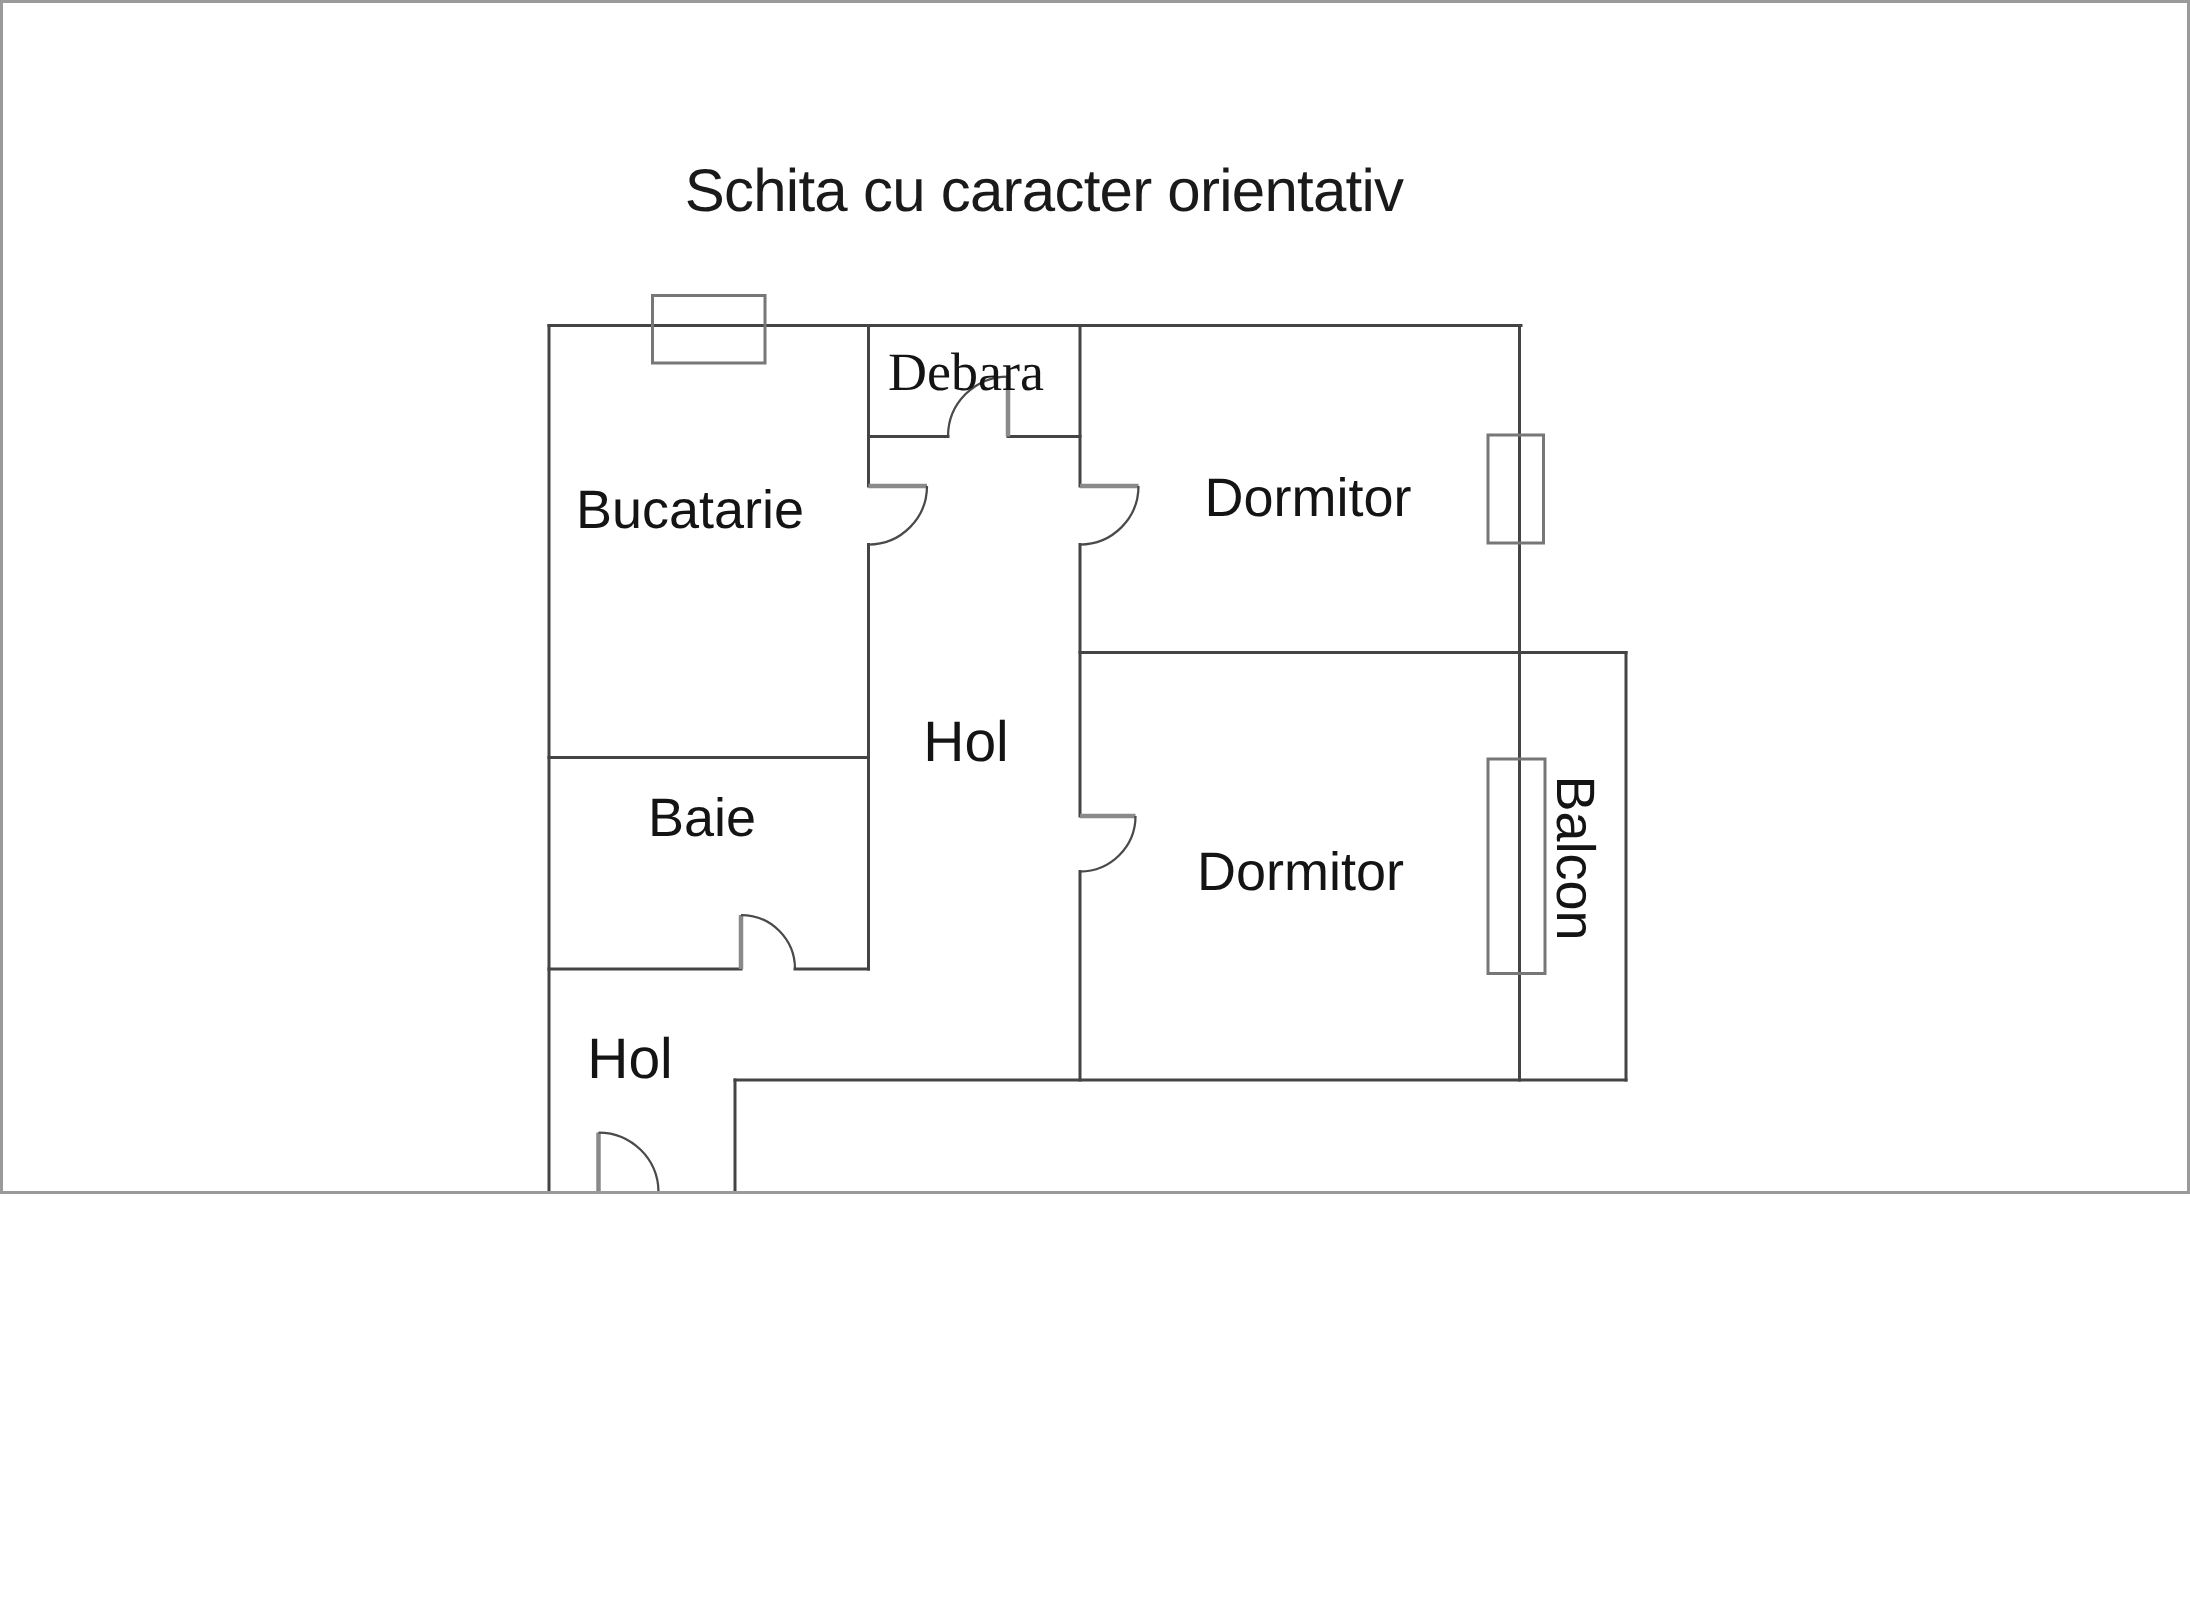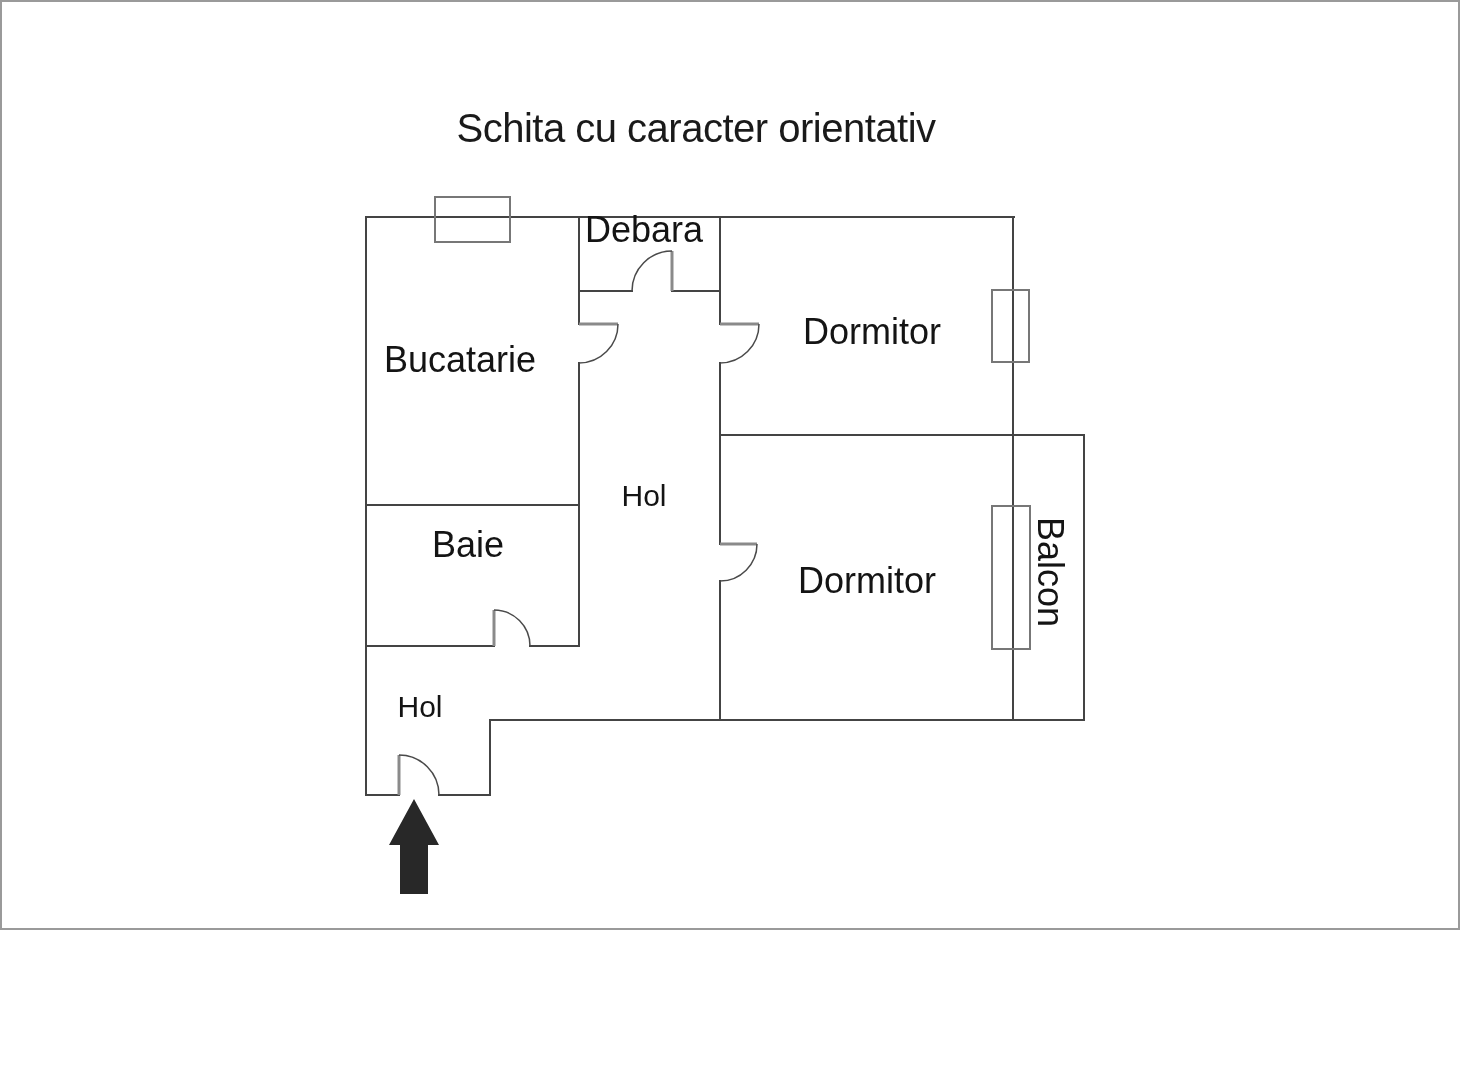--- a/index.html
+++ b/index.html
@@ -3,21 +3,21 @@
 <meta charset="utf-8">
 <style>
   html, body {
     margin: 0;
     padding: 0;
     background: #ffffff;
   }
   .canvas {
     position: relative;
     width: 1460px;
-    height: 930px;
+    height: 796px;
     box-sizing: border-box;
     background: #ffffff;
     border: 2px solid #9a9a9a;
     overflow: hidden;
     font-family: "Liberation Sans", sans-serif;
     color: #141414;
   }
   .plan-svg {
     position: absolute;
     left: 0;
@@ -35,21 +35,21 @@
     position: absolute;
     transform: translate(-50%, -50%);
     font-size: 36px;
     white-space: nowrap;
     color: #141414;
   }
   .room-label.rotated {
     transform: translate(-50%, -50%) rotate(90deg);
   }
   .room-label.big {
-    font-size: 30px;
+    font-size: 38px;
   }
 </style>
 </head>
 <body>
 
 <div class="canvas" style="background: rgb(255, 255, 255); border-color: rgb(154, 154, 154); color: rgb(20, 20, 20);">
 
   <div class="title" style="left: 694px; top: 126px;">Schita cu caracter orientativ</div>
 
   <svg id="plan" class="plan-svg" width="1460" height="1082" viewBox="0 0 1460 1082">
@@ -83,23 +83,23 @@
       <line x1="492" y1="644" x2="492" y2="608" stroke="#8a8a8a" stroke-width="3" stroke-linecap="butt"></line>
       <path d="M 492 608 A 36 36 0 0 1 528 644" fill="none" stroke="#4a4a4a" stroke-width="1.5"></path>
       <line x1="397" y1="793" x2="397" y2="753" stroke="#8a8a8a" stroke-width="3" stroke-linecap="butt"></line>
       <path d="M 397 753 A 40 40 0 0 1 437 793" fill="none" stroke="#4a4a4a" stroke-width="1.5"></path>
       <rect x="433" y="195" width="75" height="45" fill="none" stroke="#777777" stroke-width="2"></rect>
       <rect x="990" y="288" width="37" height="72" fill="none" stroke="#777777" stroke-width="2"></rect>
       <rect x="990" y="504" width="38" height="143" fill="none" stroke="#777777" stroke-width="2"></rect>
       <polygon points="412,797 437,843 426,843 426,892 398,892 398,843 387,843" fill="#282828" stroke="none"></polygon>
     </svg>
 
-  <div class="room-label" style="left: 458px; top: 358px;">Bucatarie</div>
+  <div class="room-label" style="left: 458px; top: 338px;">Bucatarie</div>
 
-  <div class="room-label" style="left: 642px; top: 228px;">Debara</div>
+  <div class="room-label" style="left: 642px; top: 246px; font-family: Liberation Serif, serif;">Debara</div>
 
   <div class="room-label" style="left: 870px; top: 330px;">Dormitor</div>
 
   <div class="room-label big" style="left: 642px; top: 494px;">Hol</div>
 
   <div class="room-label" style="left: 466px; top: 543px;">Baie</div>
 
   <div class="room-label" style="left: 865px; top: 579px;">Dormitor</div>
 
   <div class="room-label rotated" style="left: 1048px; top: 570px;">Balcon</div>

